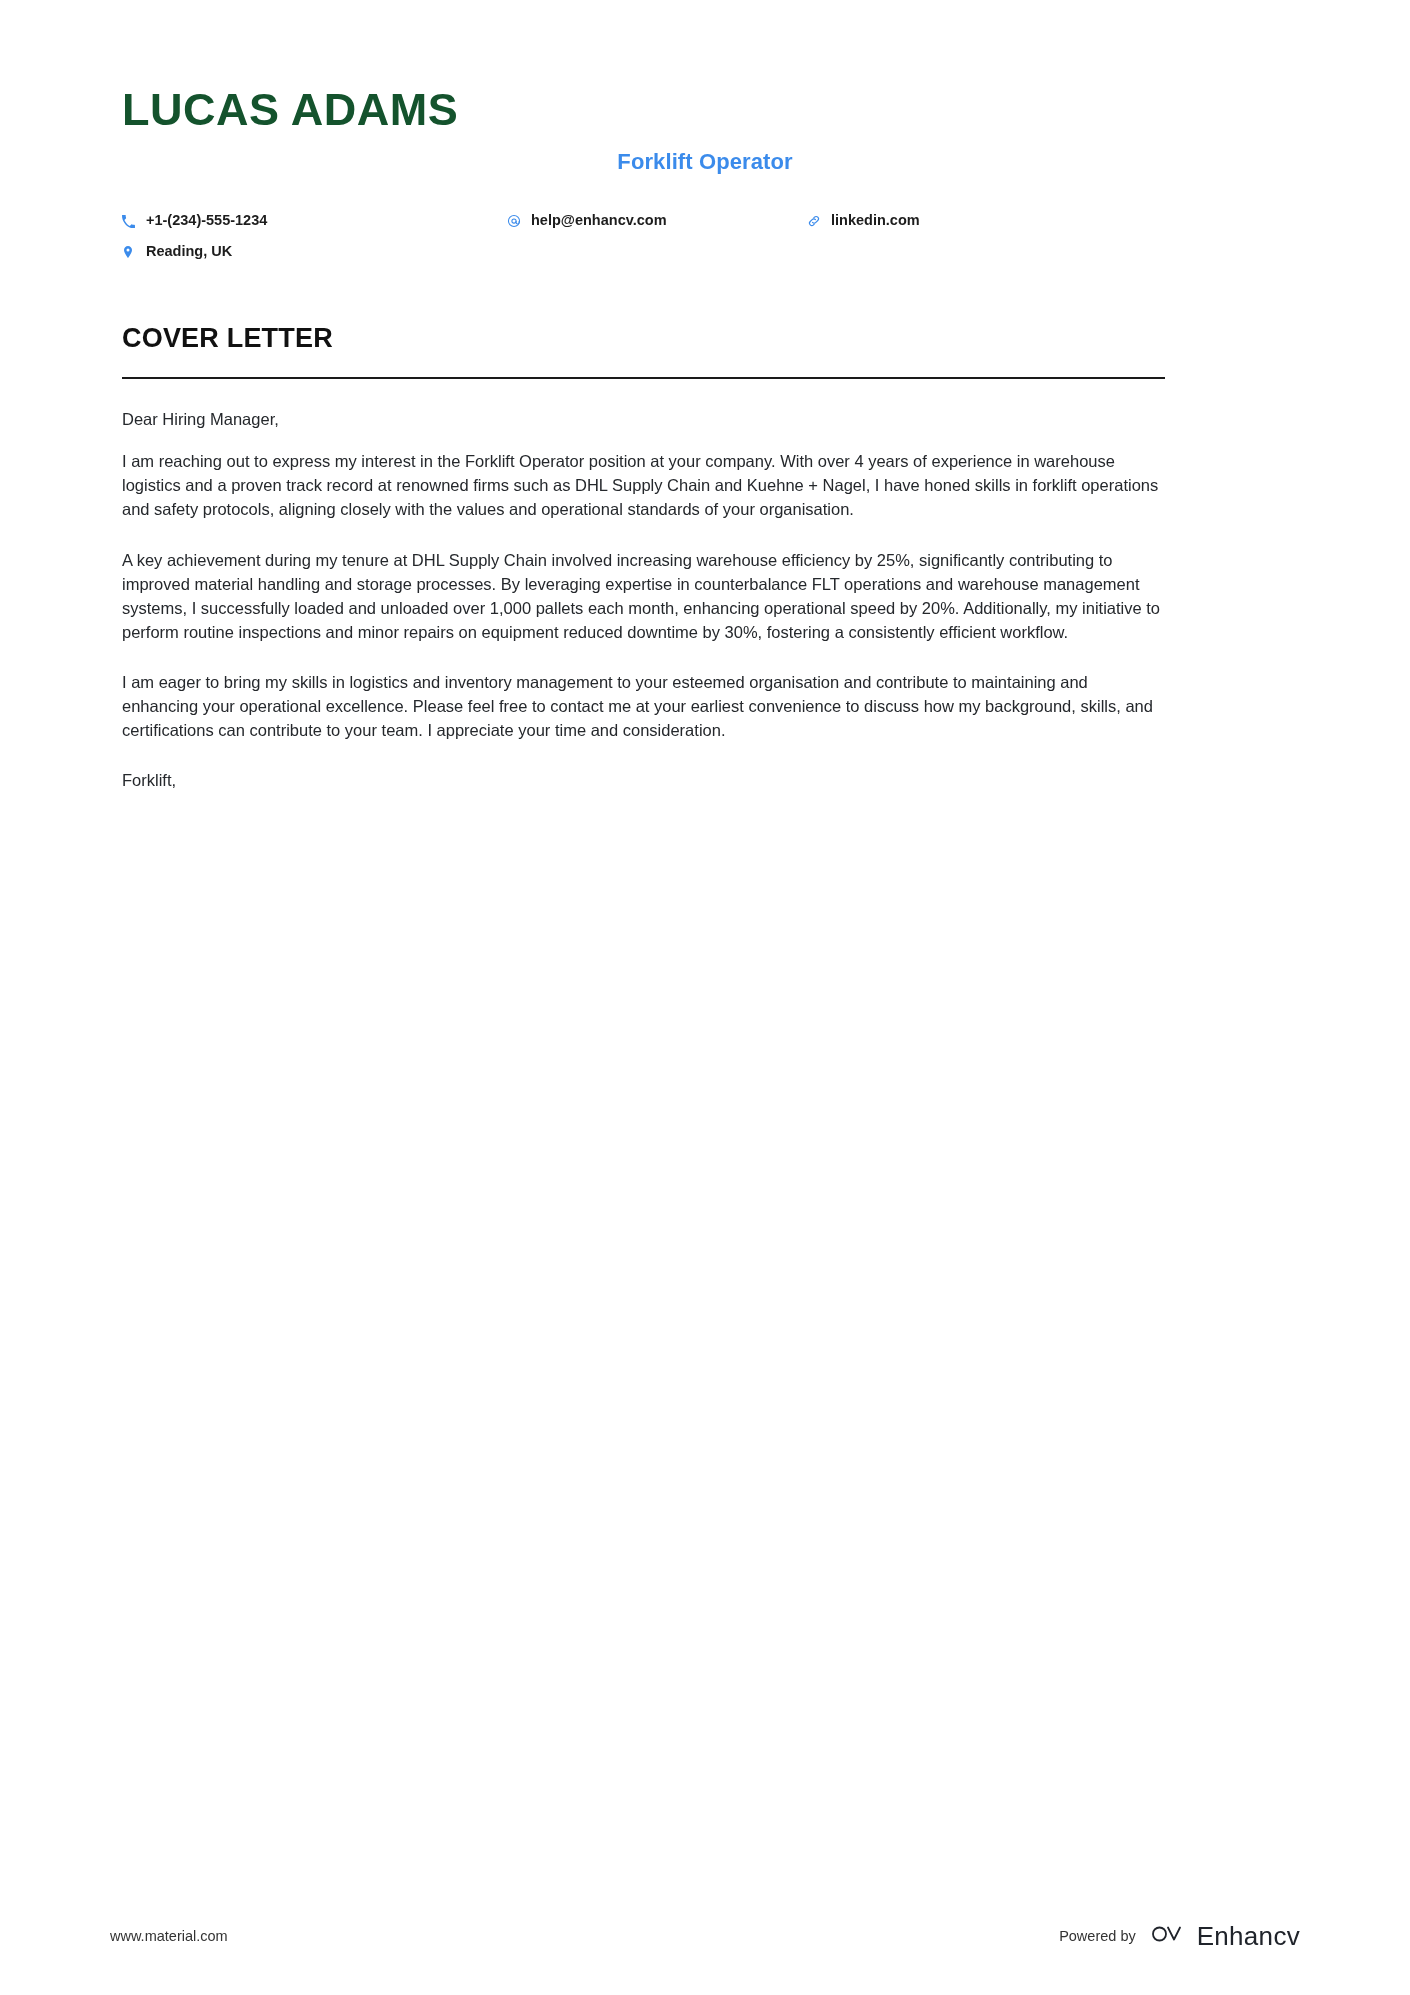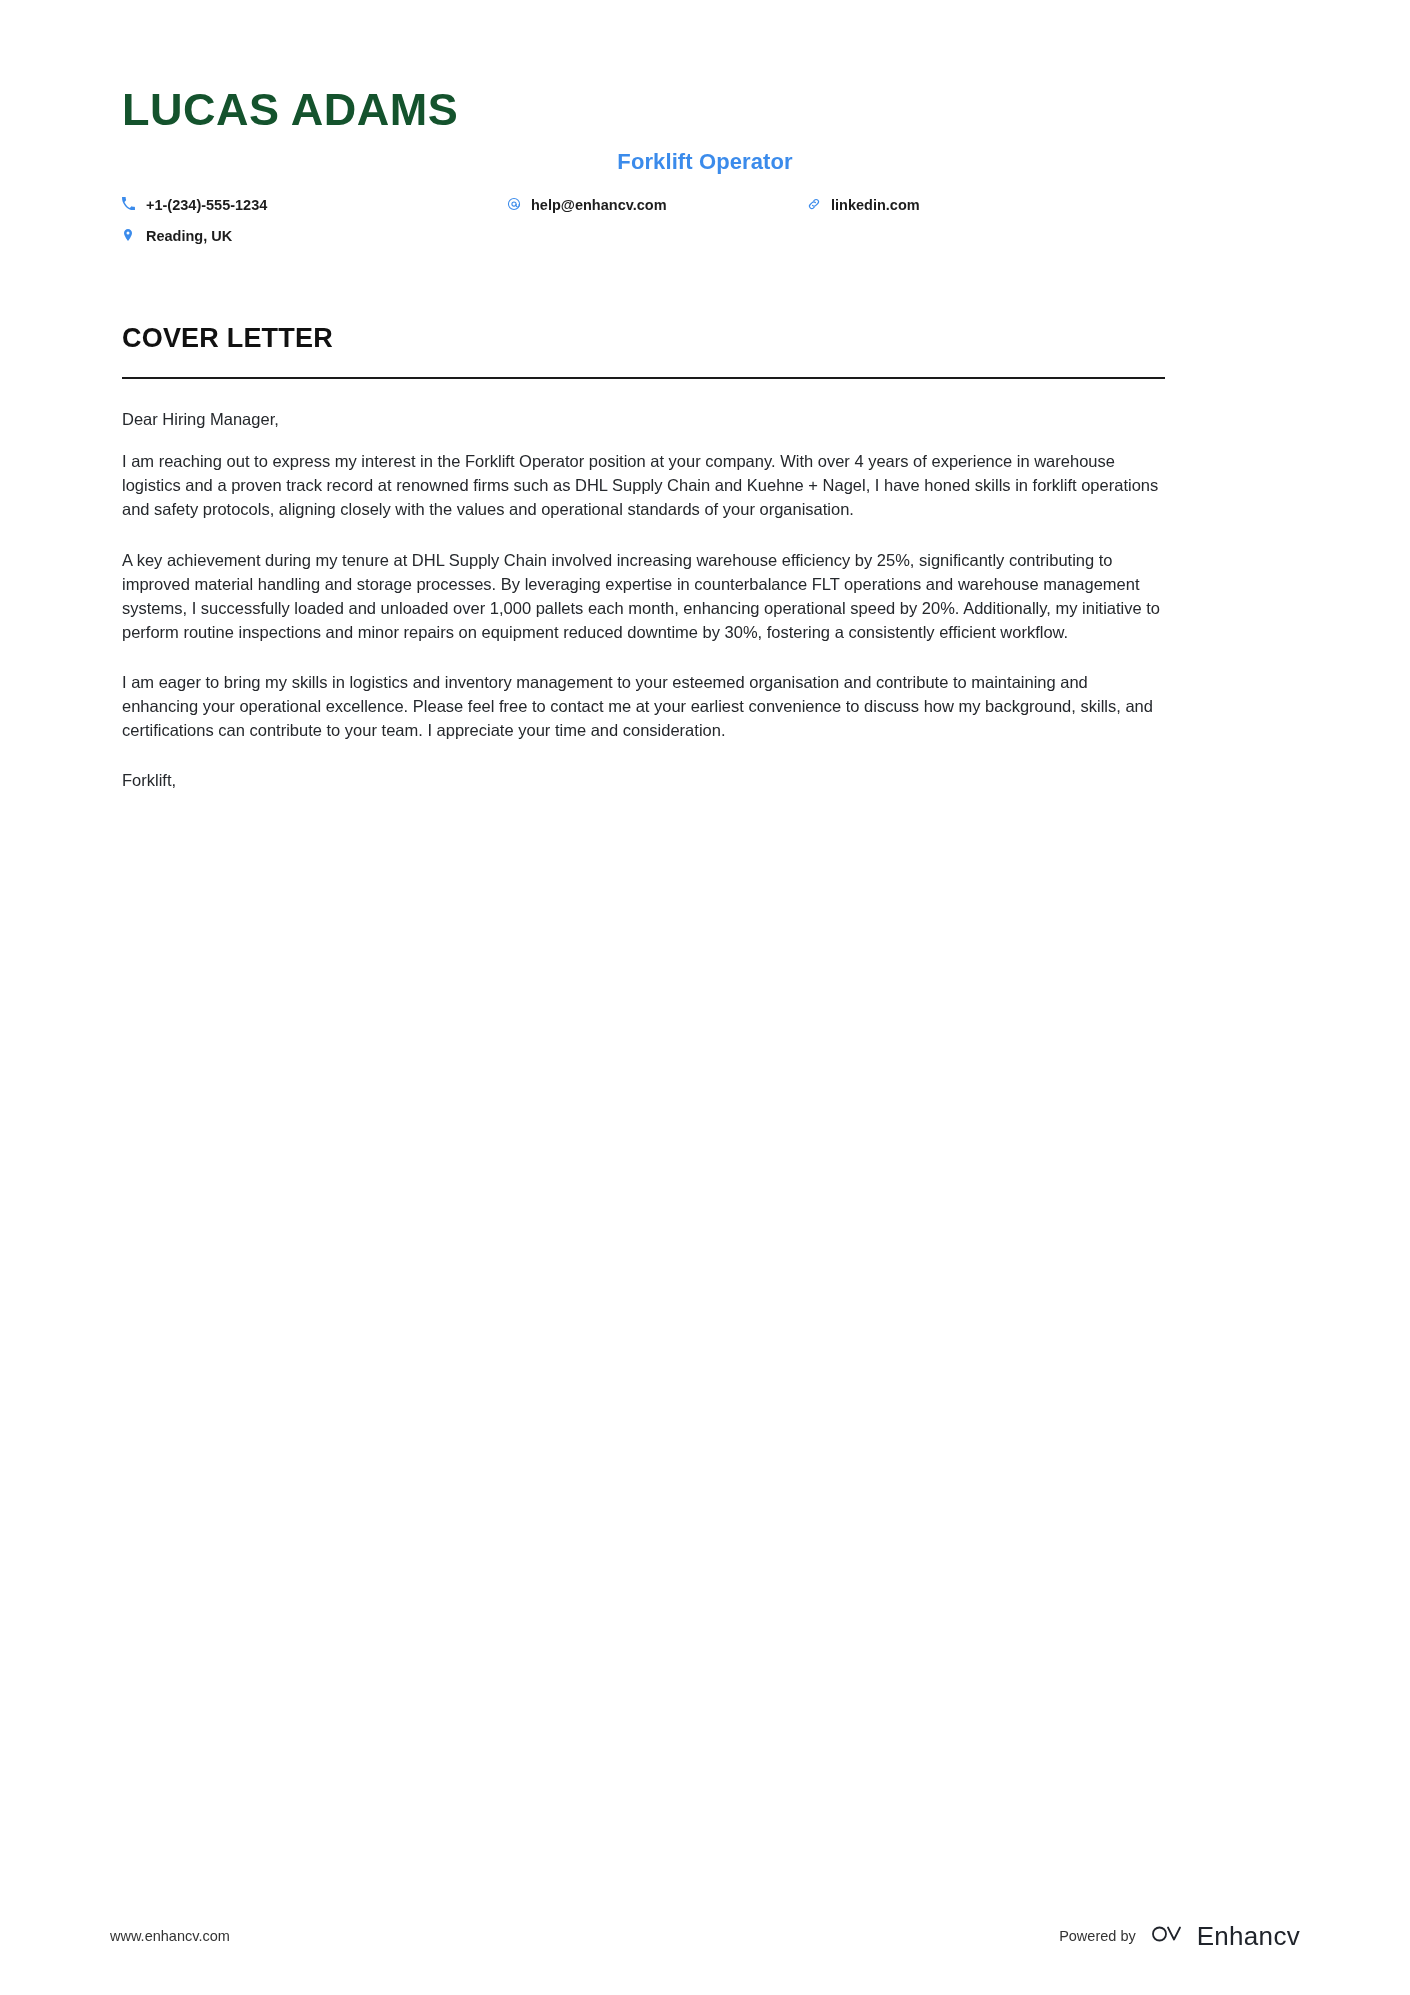--- a/index.html
+++ b/index.html
@@ -43,21 +43,21 @@
     text-align: center;
   }
   .contact-grid {
     margin-top: 22px;
     display: flex;
     flex-wrap: wrap;
     width: 100%;
   }
   .contact-item {
     display: flex;
-    align-items: flex-start;
+    align-items: flex-end;
     font-size: 14.5px;
     font-weight: bold;
     color: #1d1d1d;
     height: 31px;
     box-sizing: border-box;
   }
   .contact-item:nth-child(1) { width: 385px; }
   .contact-item:nth-child(2) { width: 300px; }
   .contact-item:nth-child(3) { width: 300px; }
   .contact-item:nth-child(4) { width: 385px; }
@@ -194,21 +194,21 @@
     <div class="letter-body">
       <p class="salutation">Dear Hiring Manager,</p>
       <p>I am reaching out to express my interest in the Forklift Operator position at your company. With over 4 years of experience in warehouse logistics and a proven track record at renowned firms such as DHL Supply Chain and Kuehne + Nagel, I have honed skills in forklift operations and safety protocols, aligning closely with the values and operational standards of your organisation.</p>
       <p>A key achievement during my tenure at DHL Supply Chain involved increasing warehouse efficiency by 25%, significantly contributing to improved material handling and storage processes. By leveraging expertise in counterbalance FLT operations and warehouse management systems, I successfully loaded and unloaded over 1,000 pallets each month, enhancing operational speed by 20%. Additionally, my initiative to perform routine inspections and minor repairs on equipment reduced downtime by 30%, fostering a consistently efficient workflow.</p>
       <p>I am eager to bring my skills in logistics and inventory management to your esteemed organisation and contribute to maintaining and enhancing your operational excellence. Please feel free to contact me at your earliest convenience to discuss how my background, skills, and certifications can contribute to your team. I appreciate your time and consideration.</p>
       <p class="closing">Forklift,</p>
     </div>
   </div>
 
   <div class="footer">
-    <div class="footer-url">www.enhancv.com</div>
+    <div class="footer-url">www.material.com</div>
     <div class="powered">
       <span class="powered-label">Powered by</span>
       <span class="brand">
         <span>
           <svg width="40" height="26" viewBox="0 0 40 26" fill="none" stroke="#20242b" stroke-width="1.8" stroke-linecap="round" stroke-linejoin="round">
             <path d="M18 13c0 4-3 6.5-6.5 6.5S5 17 5 13s3-6.5 6.5-6.5S18 9 18 13z"></path>
             <path d="M20 6.5l6 12 6-12"></path>
           </svg>
         </span>
         <span class="brand-name">Enhancv</span>

